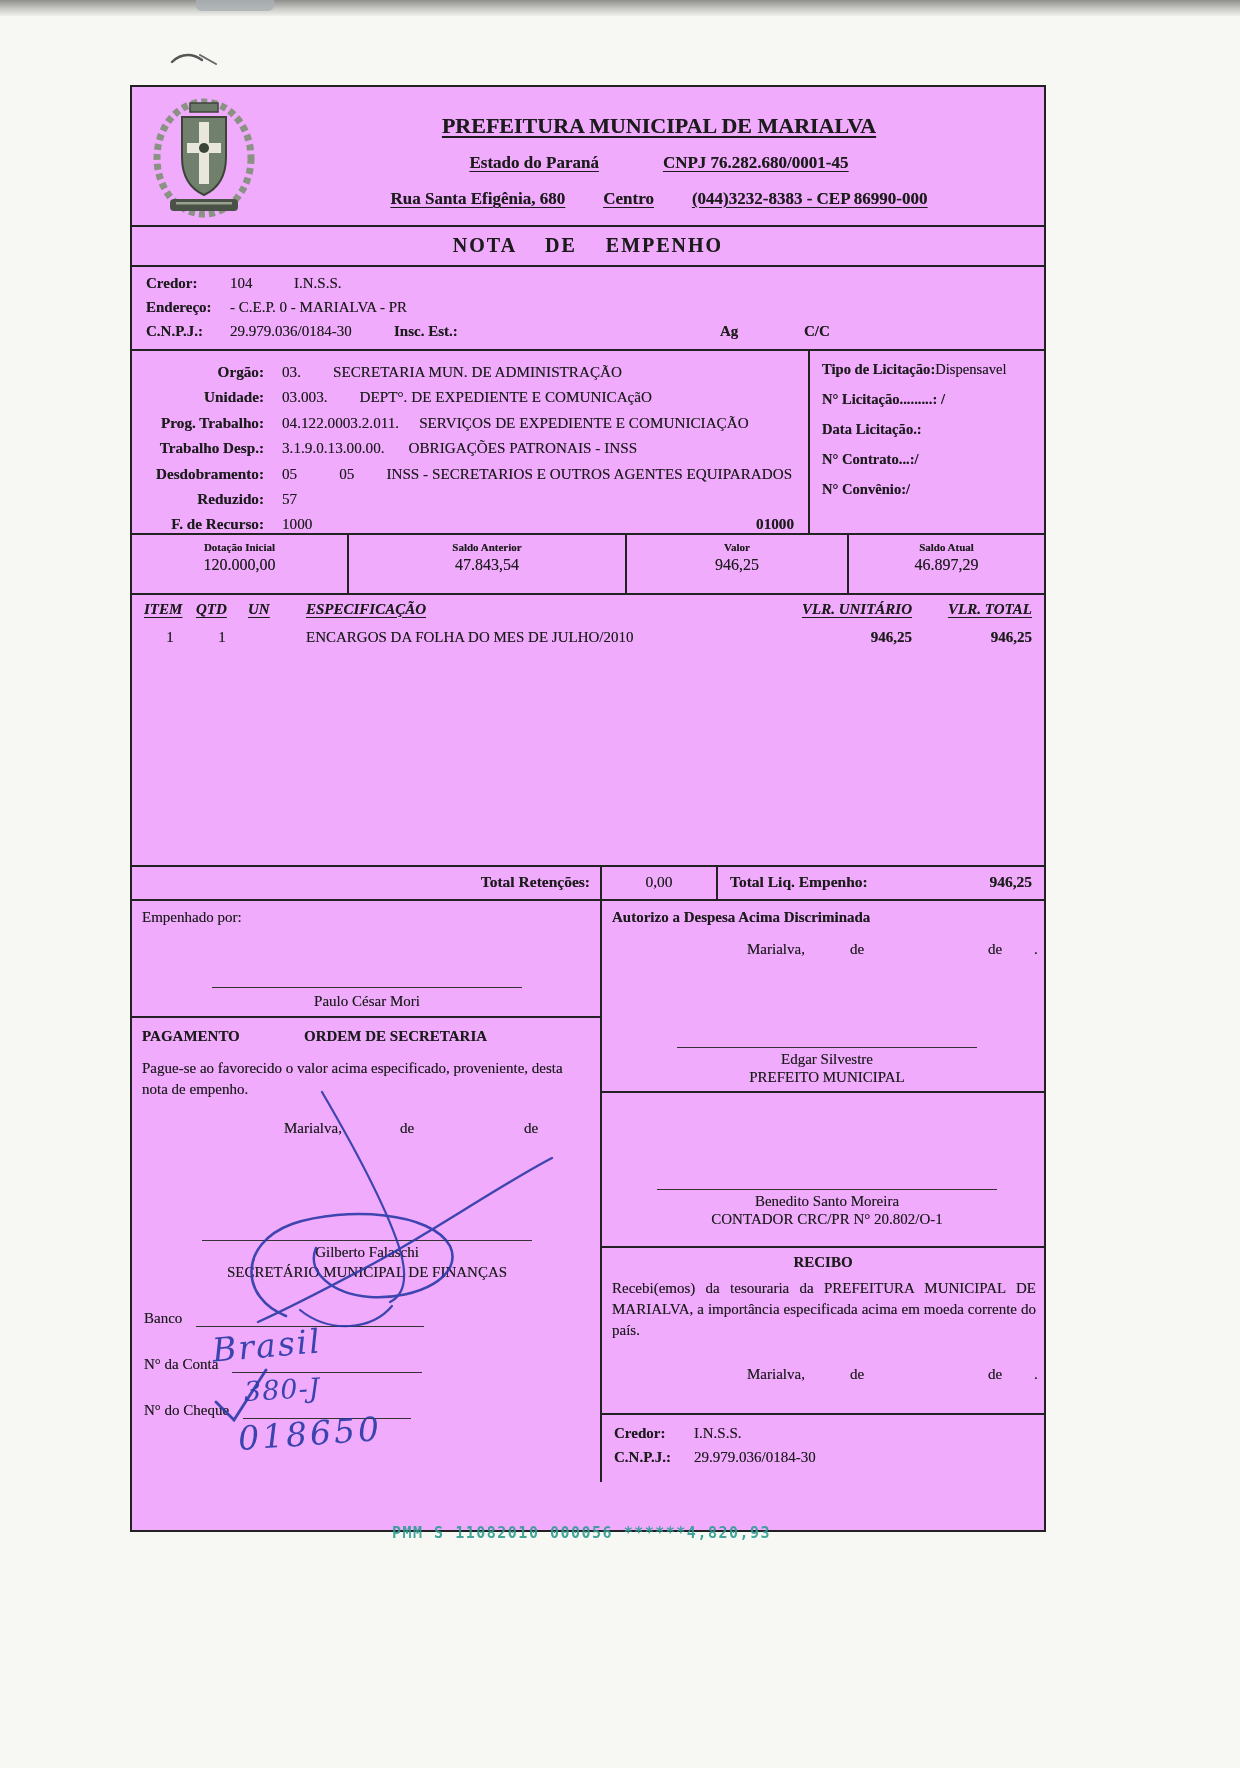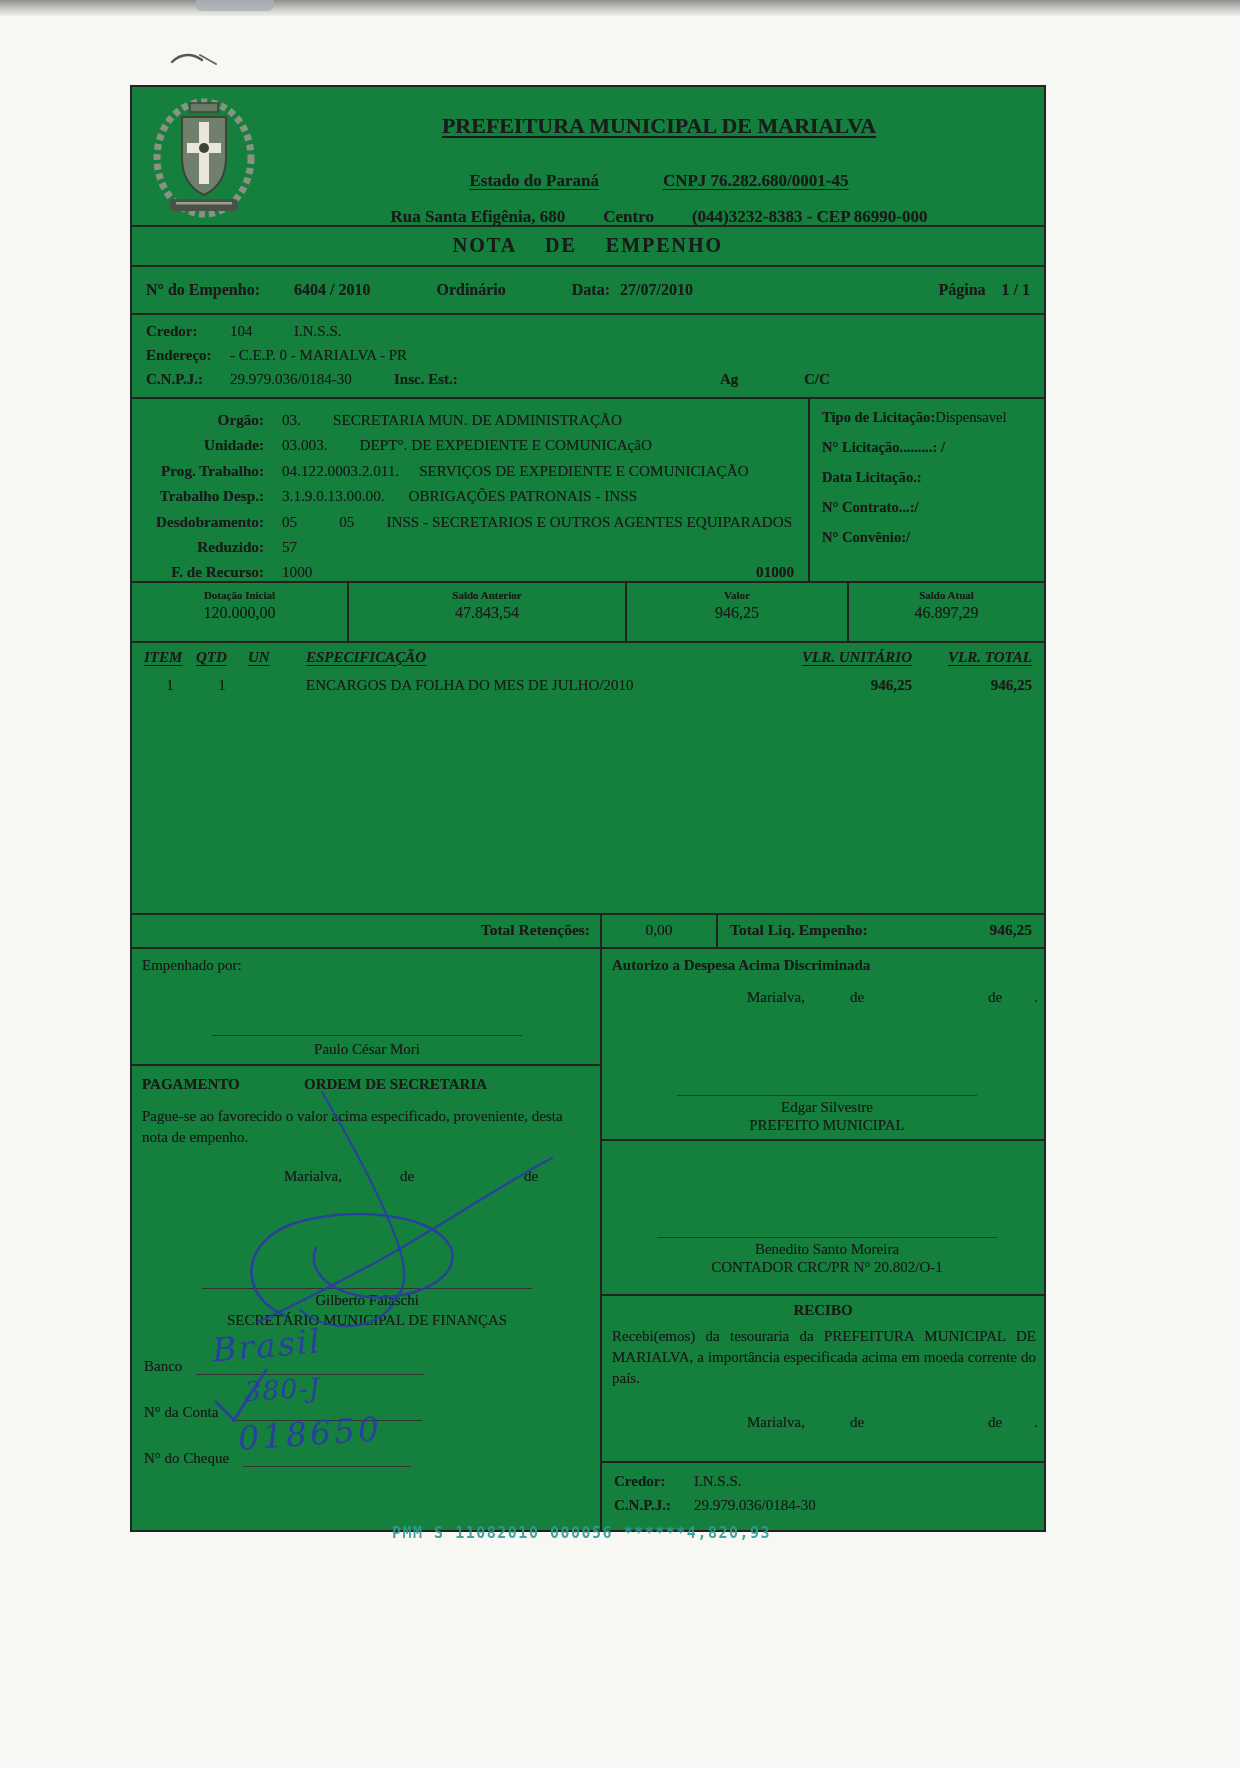--- a/index.html
+++ b/index.html
@@ -10,30 +10,30 @@
     color:#1b1b1b;
   }
   .txt{text-shadow:0 0 .4px rgba(0,0,0,.45);}
   .b{font-weight:700;}
   .abs{position:absolute;}
   
   .scan-top{position:absolute;top:0;left:0;width:100%;height:16px;
     background:linear-gradient(180deg,#8f8f8d 0%,#c9c9c5 55%,#efefeb 100%);}
   .scan-smudge{position:absolute;top:0;left:196px;width:78px;height:11px;background:#aab0b5;border-radius:0 0 6px 6px;opacity:.8;}
   
-  .form{position:absolute;left:130px;top:85px;width:916px;height:1447px;background:#15803d;
+  .form{position:absolute;left:130px;top:85px;width:916px;height:1447px;background:#f0abfc;
     border:2px solid #222;box-sizing:border-box;}
   .sec{box-sizing:border-box;position:relative;}
   .bt{border-top:2px solid #222;}
   
   .hdr{height:138px;display:flex;}
   .logo-cell{width:142px;position:relative;}
   .hdr-text{flex:1;display:flex;flex-direction:column;align-items:center;padding-top:26px;}
   .hdr-line1{font-size:22px;font-weight:700;text-decoration:underline;text-underline-offset:3px;}
-  .hdr-line2{margin-top:32px;display:flex;gap:64px;font-size:17px;font-weight:700;}
+  .hdr-line2{margin-top:14px;display:flex;gap:64px;font-size:17px;font-weight:700;}
   .hdr-line2 span, .hdr-line3 span{text-decoration:underline;text-underline-offset:3px;}
   .hdr-line3{margin-top:16px;display:flex;gap:38px;font-size:17px;font-weight:700;}
   
   .titlebar{height:40px;text-align:center;font-size:20px;font-weight:700;
     letter-spacing:2px;word-spacing:22px;padding-top:7px;}
   
   .emprow{height:48px;display:flex;align-items:center;font-size:16px;font-weight:700;padding:0 14px;}
   .emprow .num{margin-left:34px;}
   .emprow .ord{margin-left:66px;}
   .emprow .dat{margin-left:66px;}
@@ -134,29 +134,20 @@
       <div class="hdr-line3">
         <span class="txt">Rua Santa Efigênia, 680</span>
         <span class="txt">Centro</span>
         <span class="txt">(044)3232-8383  -  CEP 86990-000</span>
       </div>
     </div>
   </div>
 
   <div class="sec bt titlebar txt">NOTA DE EMPENHO</div>
 
-  <div class="sec bt emprow">
-    <span class="txt">N° do Empenho:</span>
-    <span class="num txt">6404 / 2010</span>
-    <span class="ord txt">Ordinário</span>
-    <span class="dat txt">Data:</span>
-    <span class="txt" style="margin-left:10px;">27/07/2010</span>
-    <span class="pag txt">Página</span>
-    <span class="txt" style="margin-left:12px;">1 / 1</span>
-  </div>
 
   <div class="sec bt credor-sec">
     <div class="line" style="top:8px;">
       <span class="abs b txt" style="left:14px;">Credor:</span>
       <span class="abs txt" style="left:98px;">104</span>
       <span class="abs txt" style="left:162px;">I.N.S.S.</span>
     </div>
     <div class="line" style="top:32px;">
       <span class="abs b txt" style="left:14px;">Endereço:</span>
       <span class="abs txt" style="left:98px;">- C.E.P. 0 - MARIALVA - PR</span>

